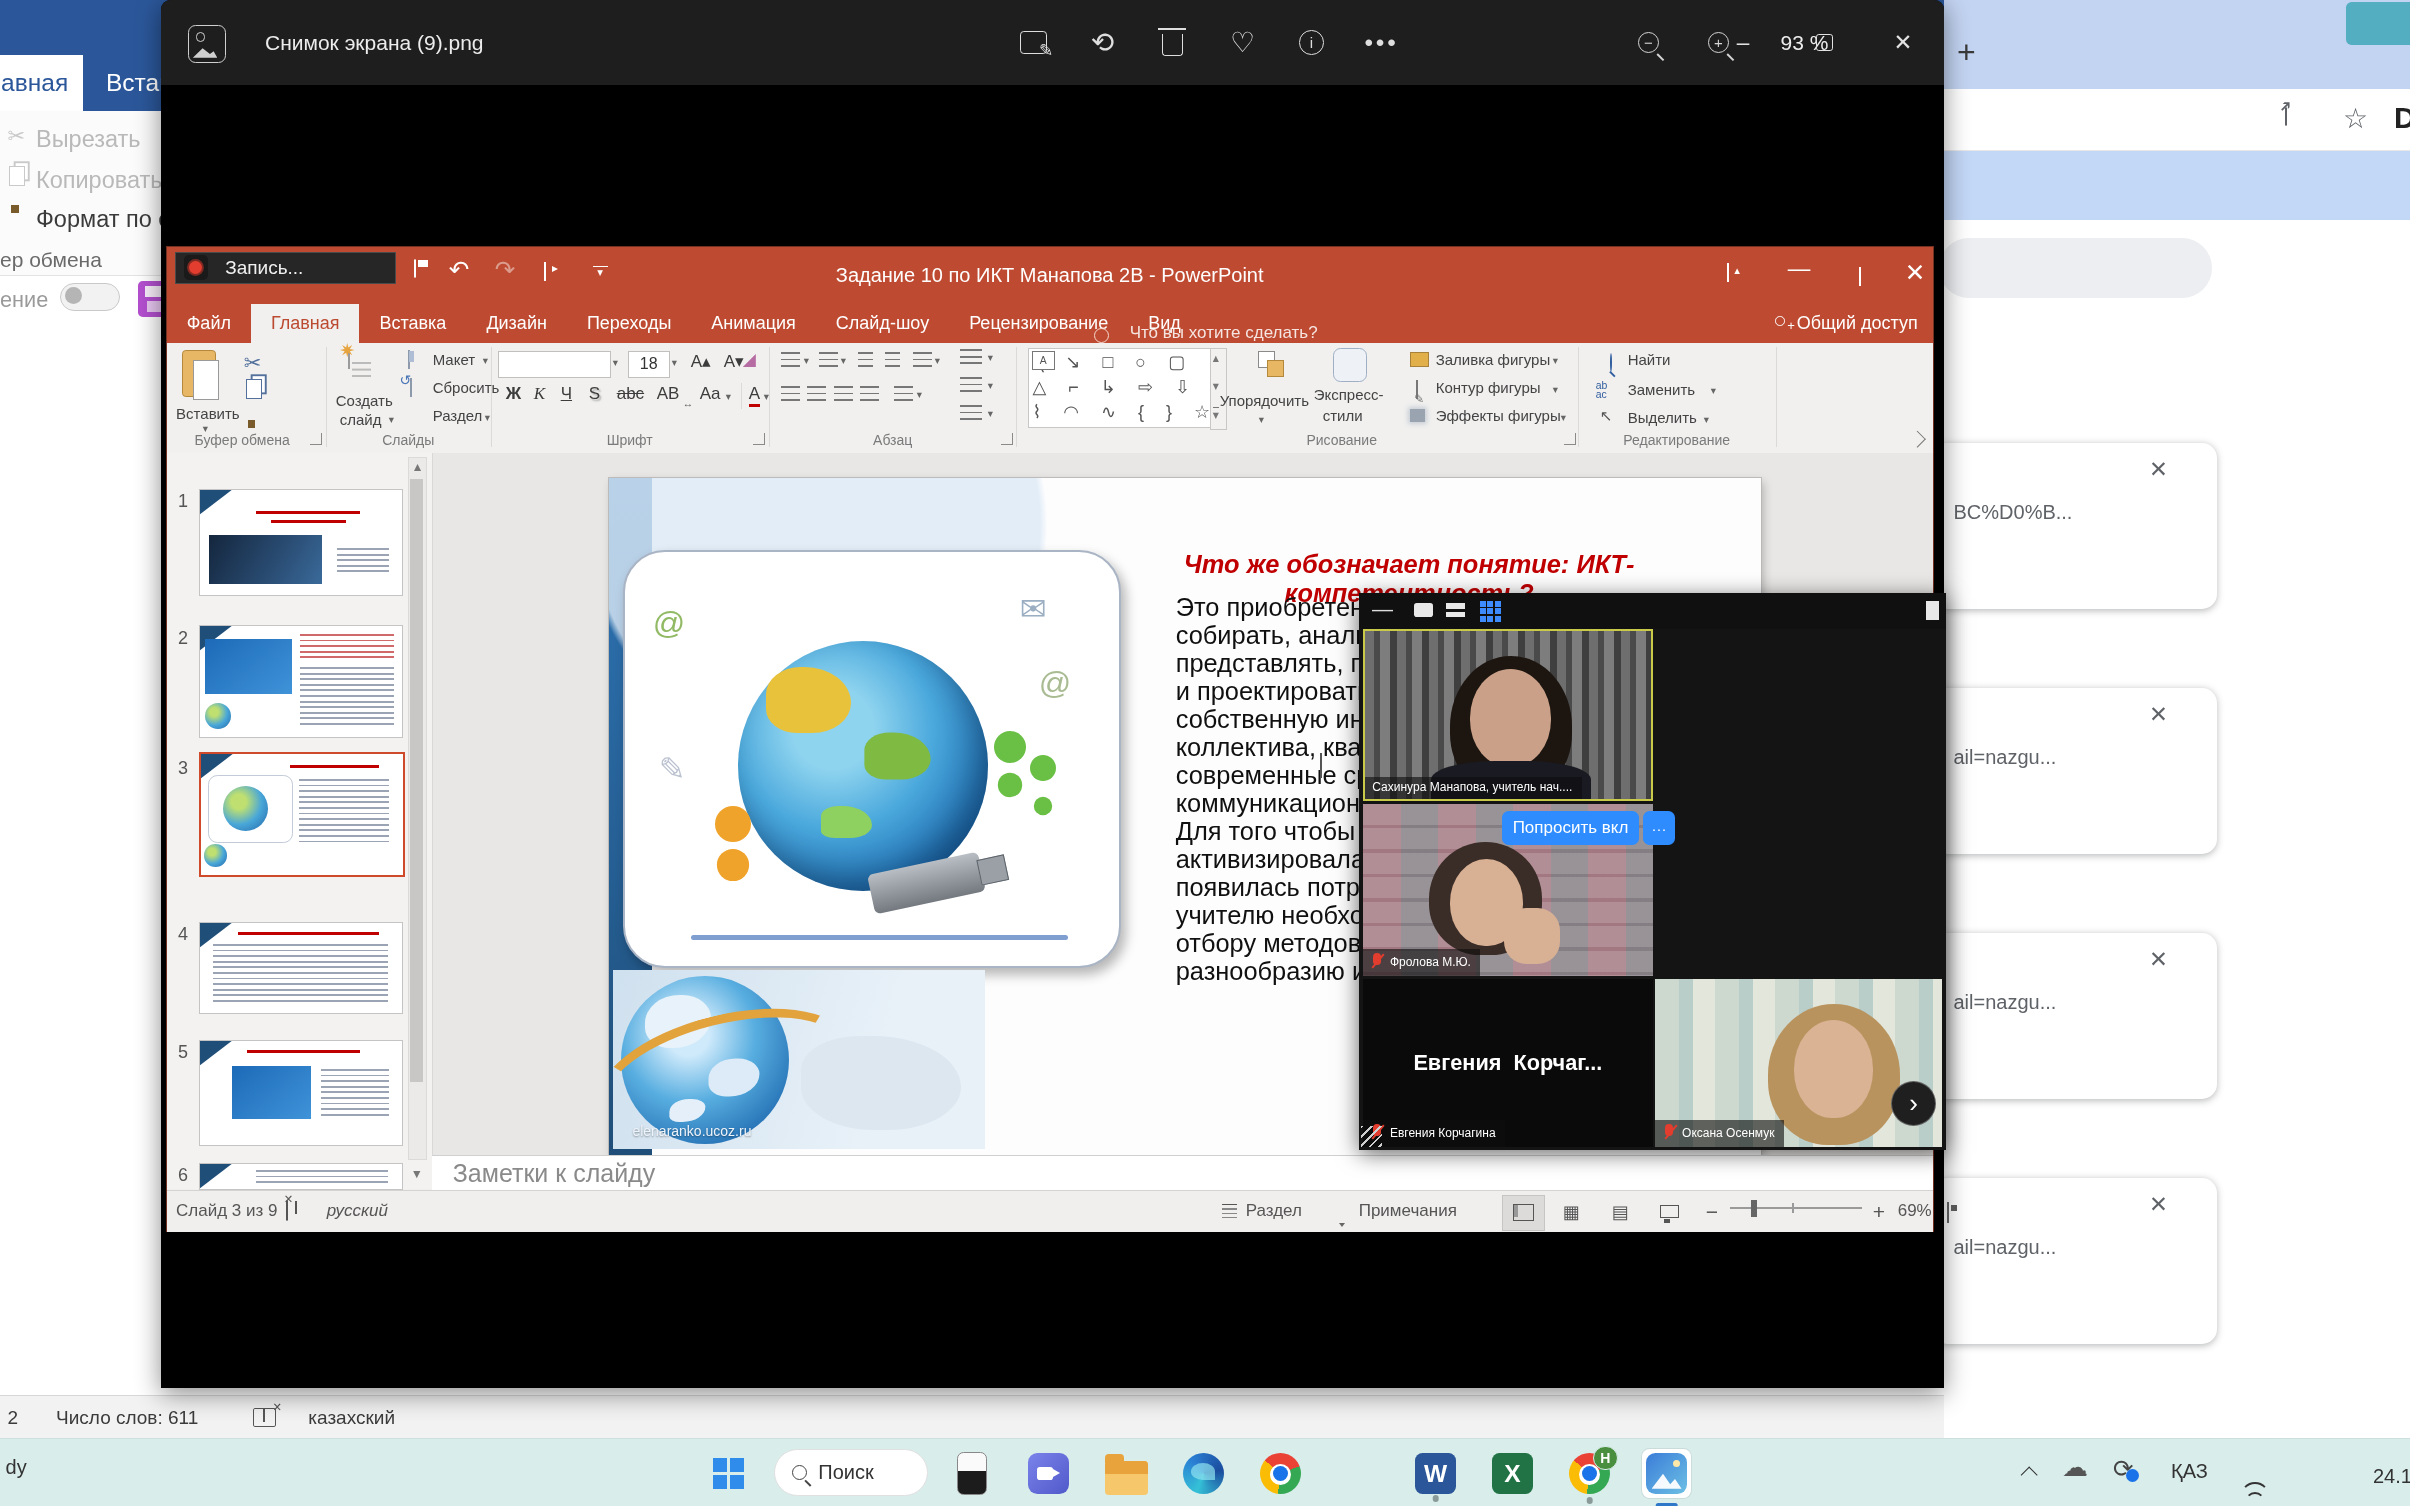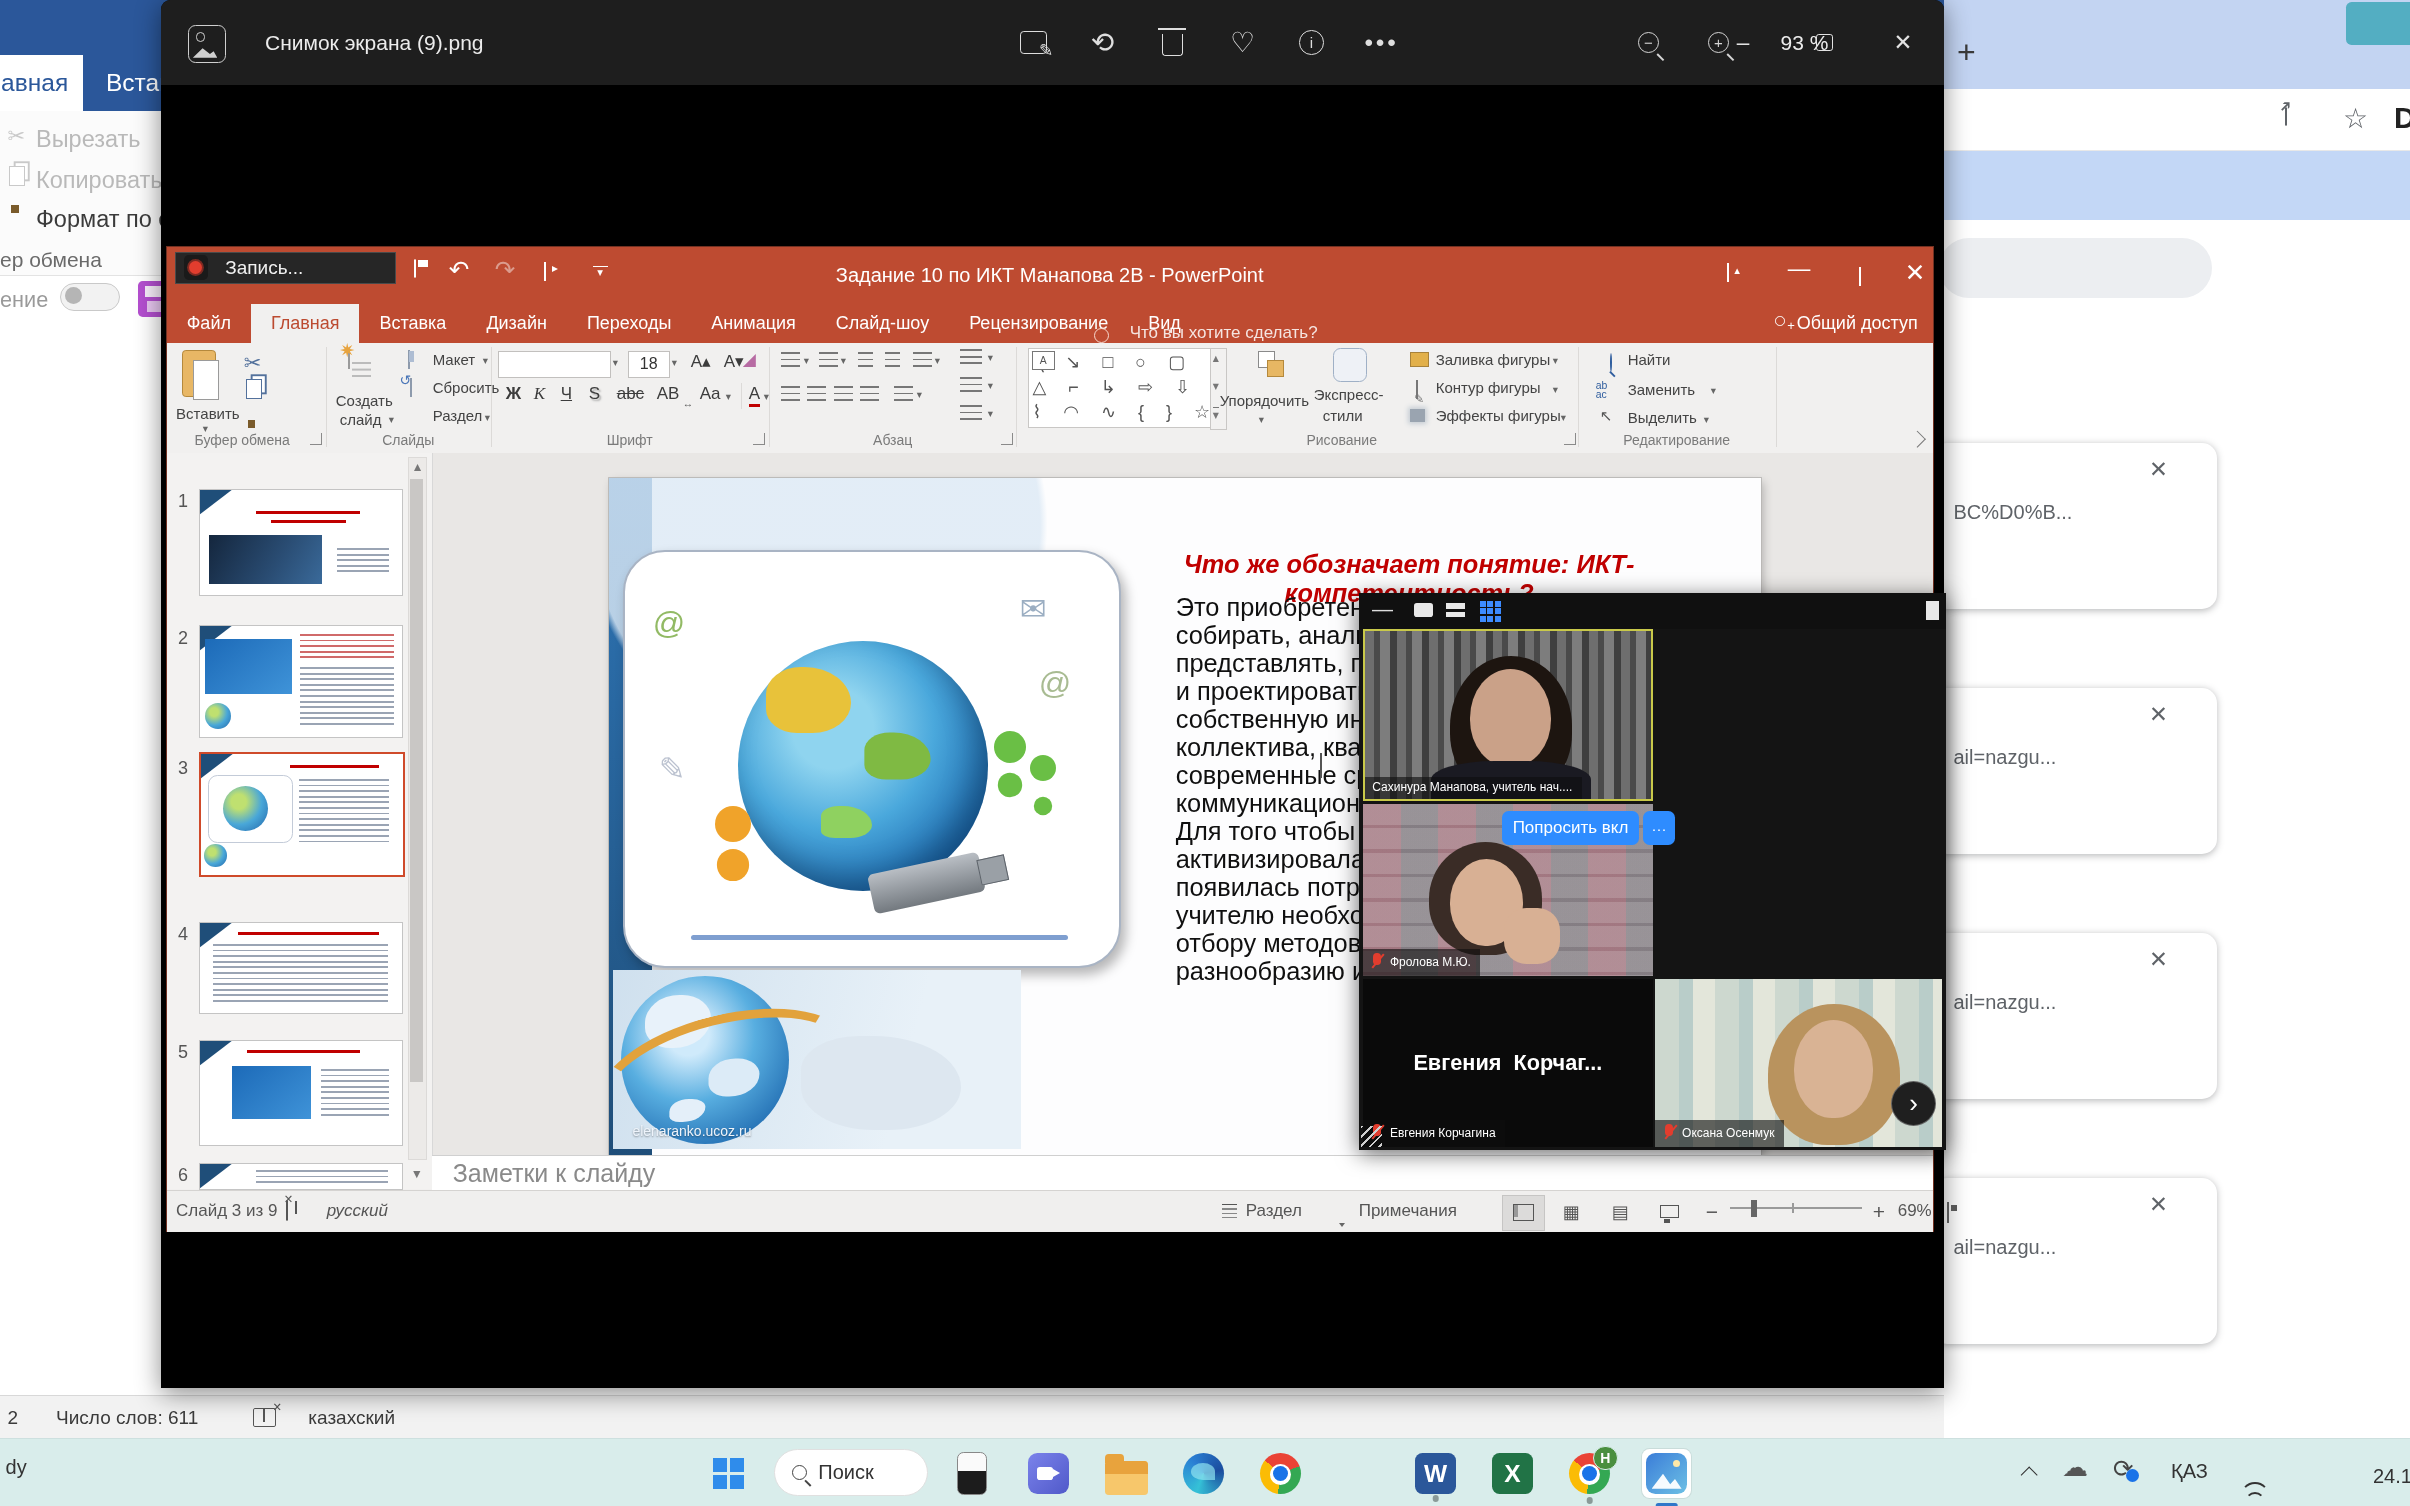--- a/index.html
+++ b/index.html
@@ -154,21 +154,21 @@
   .clip-globe{position:absolute;left:113px;top:89px;width:250px;height:250px;border-radius:50%;background:radial-gradient(circle at 38% 35%,#8fd4ef 0 18%,#4aa8dc 45%,#1d6bb0 75%,#14508a);box-shadow:inset -11.3px -15px 28px rgba(0,0,0,.25);}
   .clip-globe::before{content:"";position:absolute;left:28px;top:26px;width:85px;height:66px;background:#e8c23a;border-radius:45% 60% 50% 40%;box-shadow:89px 56px 0 -9.4px #7fba43,38px 122px 0 -17px #8fd160;}
   .clip-fig-g{position:absolute;width:32px;height:32px;border-radius:50%;background:#6abf45;box-shadow:0 38px 0 -3.8px #6abf45;}
   .clip-fig-o{position:absolute;width:36px;height:36px;border-radius:50%;background:#f0a32a;box-shadow:0 41px 0 -1.9px #f0a32a;}
   .clip-usb{position:absolute;width:113px;height:40px;background:linear-gradient(#b9bec4,#73797f);border-radius:5.6px;transform:rotate(-12deg);}
   .clip-usb::after{content:"";position:absolute;right:-24.5px;top:7.5px;width:26px;height:24.5px;background:#9aa0a6;border:1.9px solid #5d6océ;border:1.9px solid #5d636a;}
   .clip-doodle{position:absolute;color:#7fae4a;font-size:32px;opacity:.85;}
   .pic-underline{position:absolute;left:66px;bottom:26px;width:377px;height:5.6px;background:#7f9fd0;border-radius:2.8px;}
   .slide-bodyline{font-size:25.4px;color:#101010;height:28px;line-height:28px;white-space:nowrap;}
   .ibeam{width:1.9px;height:24.5px;background:#555;}
-  .bl-pic{position:absolute;left:4.7px;top:492px;width:372px;height:179px;background:linear-gradient(105deg,#cfe0ee,#e8f1f8 70%);overflow:hidden;padding-left:36px;}
+  .bl-pic{position:absolute;left:4.7px;top:492px;width:372px;height:179px;background:linear-gradient(105deg,#cfe0ee,#e8f1f8 70%);overflow:hidden;}
   .bl-globe{position:absolute;left:7.5px;top:5.6px;width:168px;height:168px;border-radius:50%;background:radial-gradient(circle at 40% 35%,#cfeafb 0 14%,#58aee0 45%,#2470b4 80%);}
   .bl-globe::before{content:"";position:absolute;left:24.5px;top:19px;width:66px;height:53px;background:#e8f2fa;border-radius:55% 45% 60% 40%;box-shadow:56px 56px 0 -7.5px #dcebf7,9.4px 89px 0 -15px #e4eff9;}
   .bl-swirl{position:absolute;left:-19px;top:45px;width:245px;height:104px;border:9.4px solid transparent;border-top:9.4px solid #e2a23c;border-radius:50%;transform:rotate(-14deg);}
   .bl-land{position:absolute;left:188px;top:66px;width:160px;height:94px;background:#dde7f0;border-radius:40% 60% 50% 50%;}
   .watermark{position:absolute;left:19px;top:153px;font-size:14px;color:#eef4fb;text-shadow:0 0.9px 1.9px rgba(0,0,0,.4);}
   .notes-bar{left:265px;top:702px;width:1501px;height:34px;background:#fff;border-top:0.9px solid #d0d0d0;color:#8a8a8a;font-size:25px;display:flex;align-items:center;}
   .ppt-status{left:0;top:943px;width:1766px;height:41px;background:#f0efee;border-top:0.9px solid #d5d3d1;color:#555;font-size:17px;}
   .vbtn{width:41px;height:34px;top:3.8px;color:#555;font-size:18px;}
   .vbtn.on{background:#dcdbda;border:0.9px solid #c6c5c4;}
   .norm-ic{width:19px;height:15px;border:1.9px solid #555;position:relative;}

